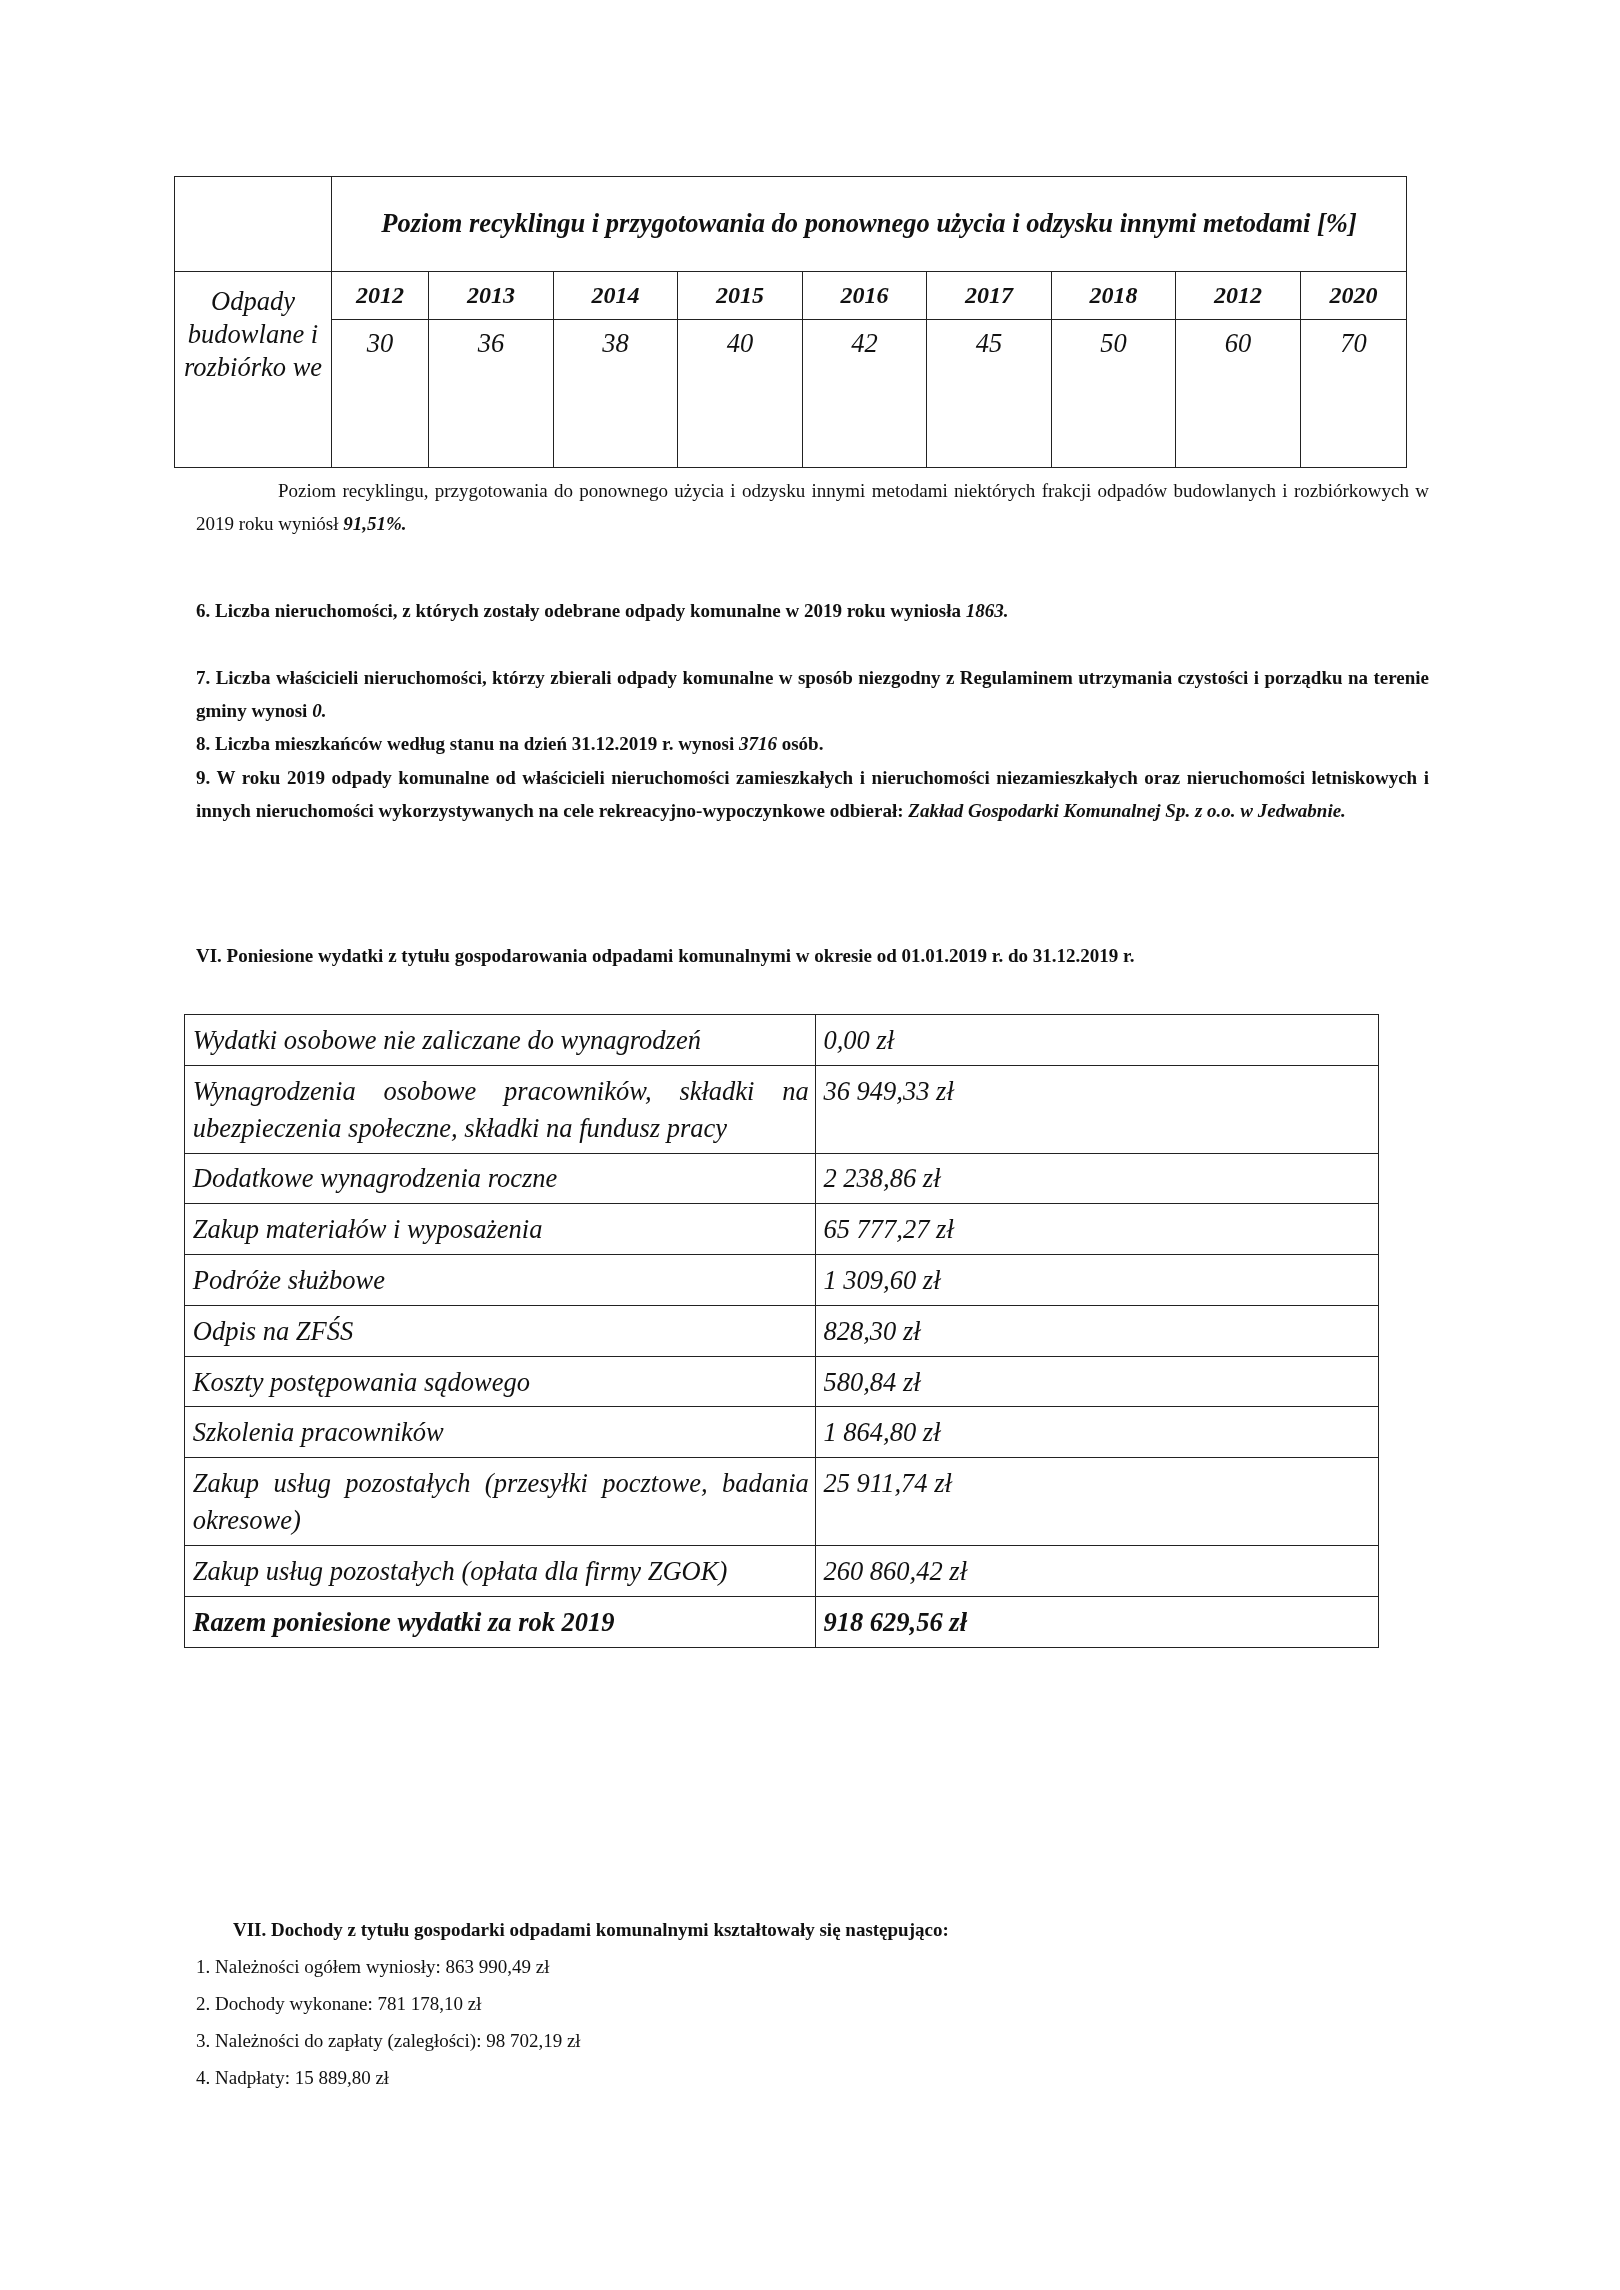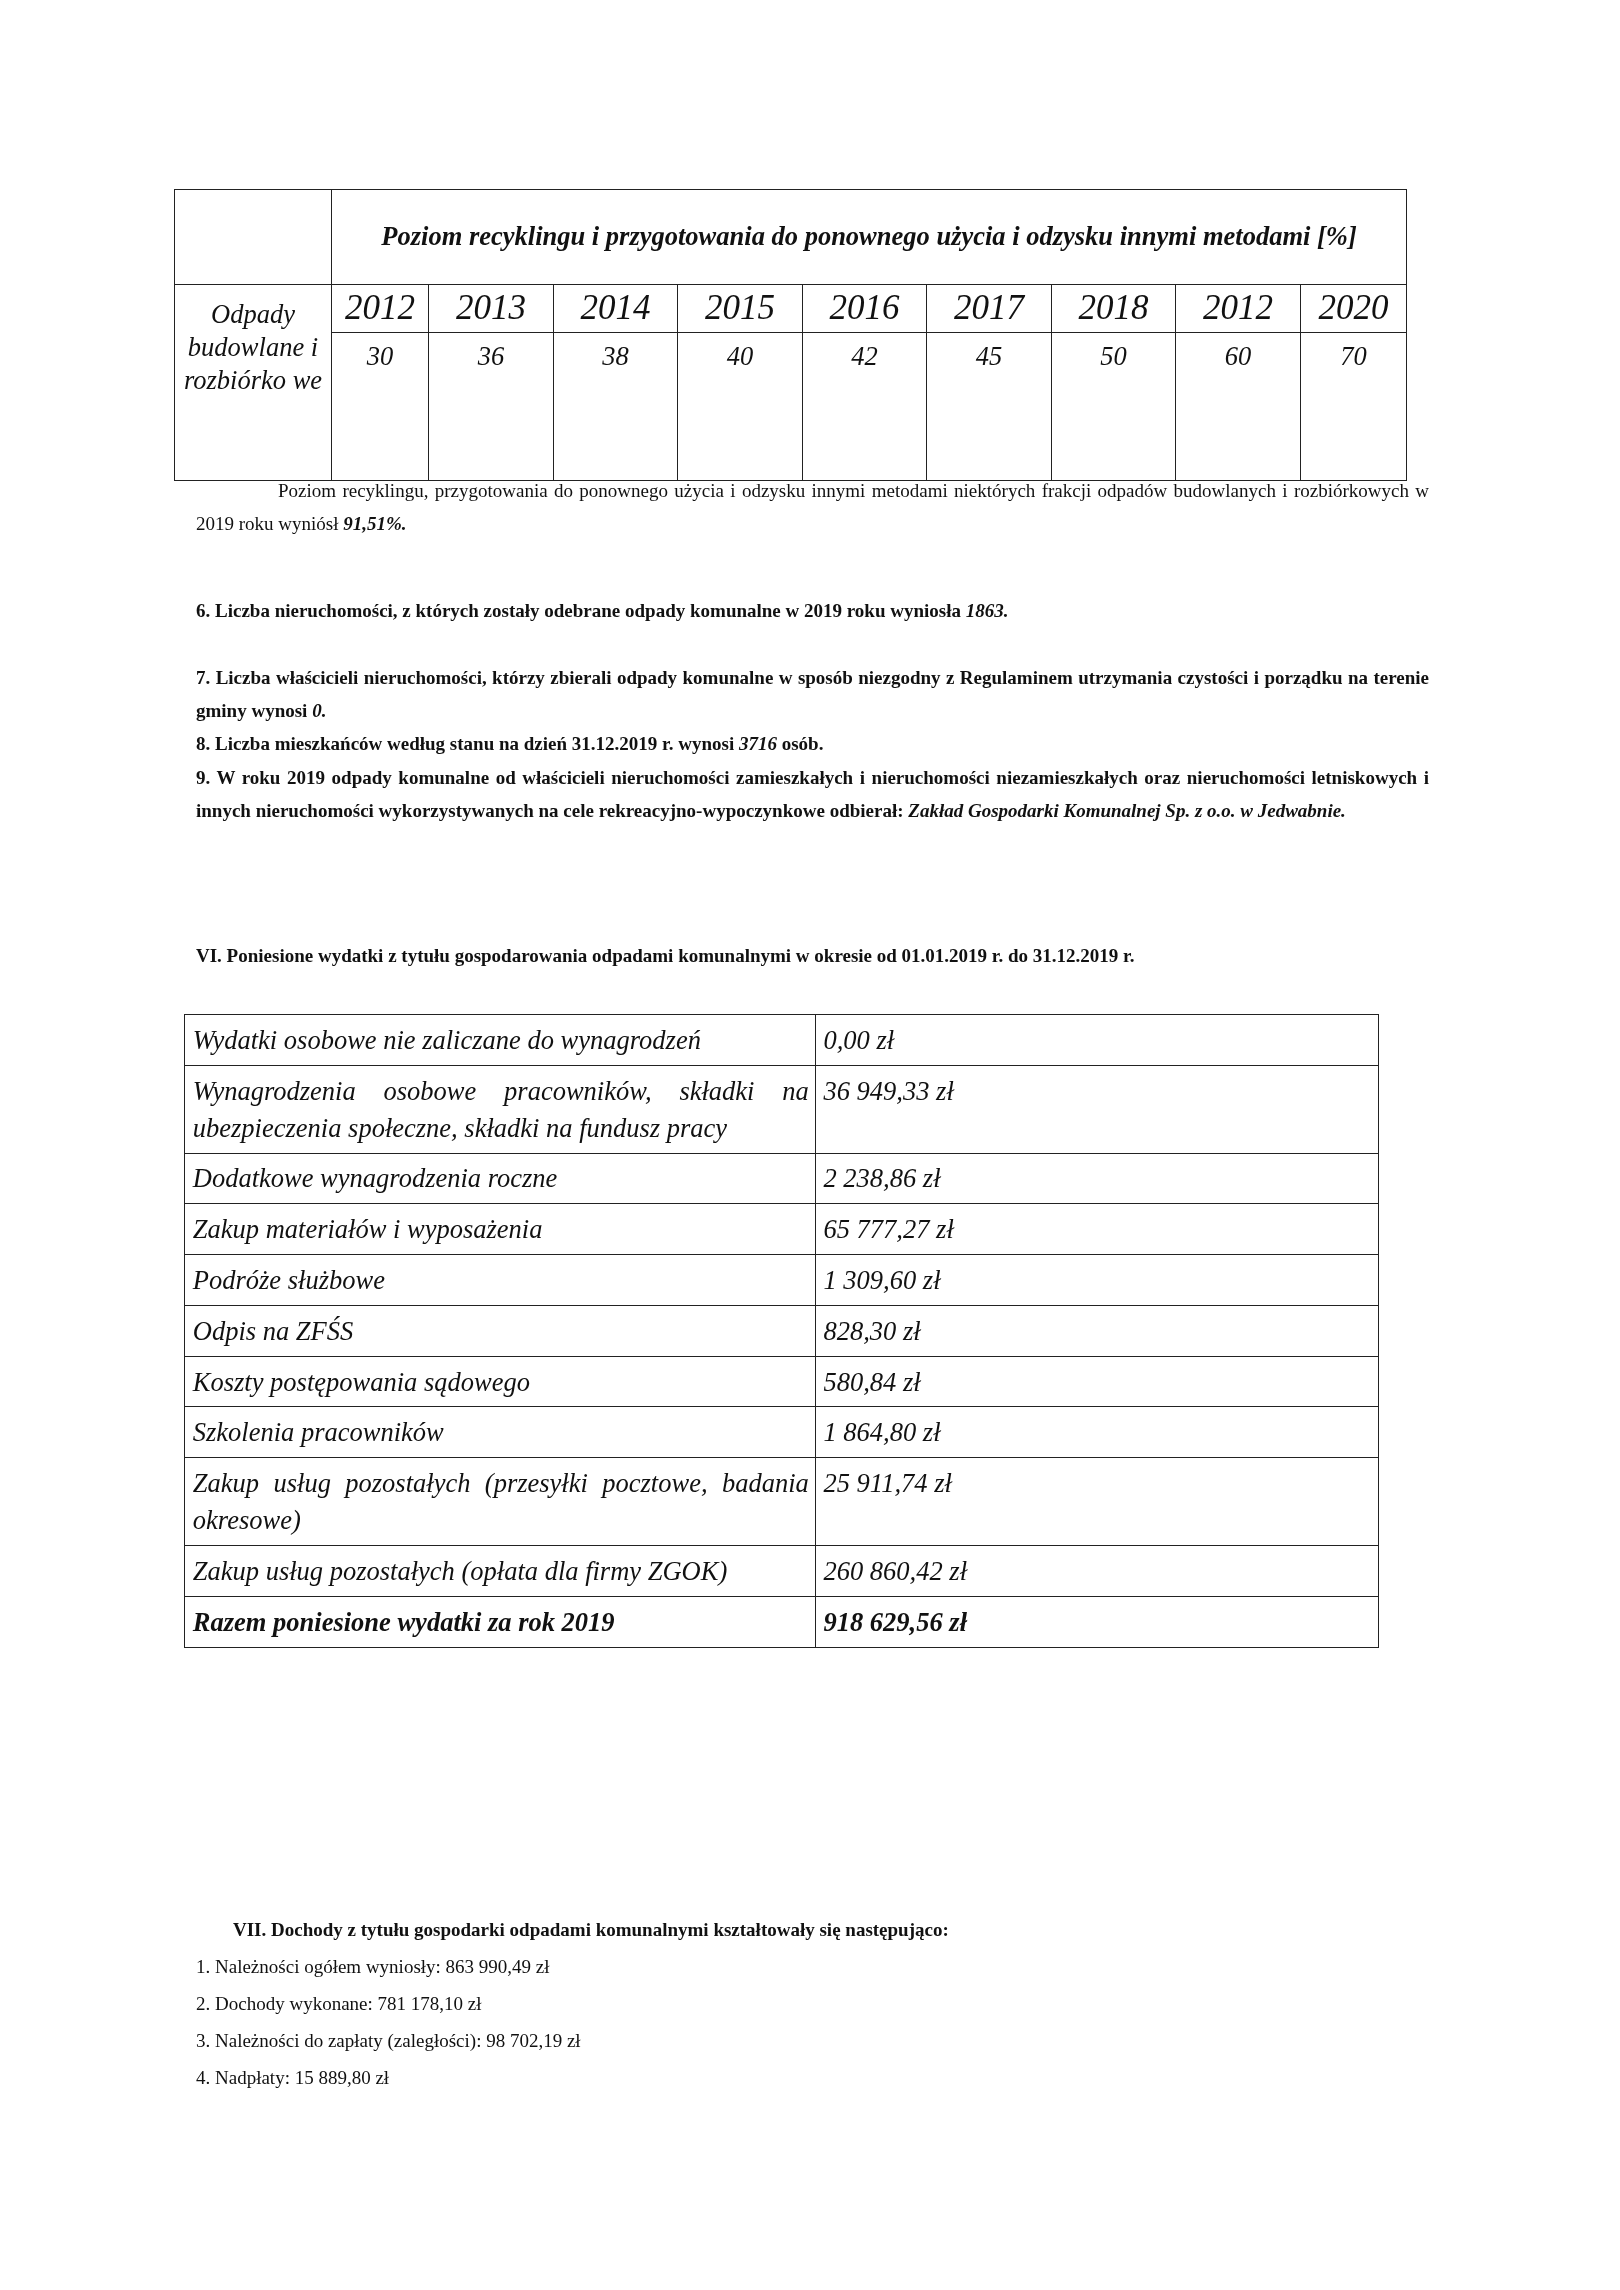--- a/index.html
+++ b/index.html
@@ -1,28 +1,28 @@
 <!DOCTYPE html>
 <html><head>
 <meta charset="utf-8">
 <style>
   html, body { margin:0; padding:0; background:#ffffff; }
   body { width:1620px; height:2291px; position:relative; overflow:hidden;
          font-family:"Liberation Serif", "DejaVu Serif", serif; color:#111; }
 
   
-  #recycling-table { position:absolute; left:174px; top:189px; width:1159px;
+  #recycling-table { position:absolute; left:174px; top:176px; width:1159px;
     border-collapse:collapse; table-layout:fixed; }
   #recycling-table td { border:1.6px solid #222; padding:0; text-align:center;
     vertical-align:top; font-style:italic; }
   #recycling-table .hdr-title { font-weight:bold; font-size:26.5px; line-height:35px;
     height:86px; vertical-align:middle; padding:3.9px 9.8px; }
   #recycling-table .corner { height:86px; }
   #recycling-table .rowlabel { font-size:26.5px; line-height:33px; padding-top:13.7px; }
-  #recycling-table .year { font-weight:normal; font-size:35px; height:47px; vertical-align:middle; }
+  #recycling-table .year { font-weight:bold; font-size:24px; height:47px; vertical-align:middle; }
   #recycling-table .val { font-size:26.5px; height:139px; padding-top:7.8px; }
 
   
   .p { position:absolute; left:196px; width:1233px; font-size:19px; line-height:33px; margin:0; }
   .b { font-weight:bold; }
   .i { font-style:italic; }
 
   
   #expenses-table { position:absolute; left:184px; top:1014px; width:1195px;
     border-collapse:collapse; table-layout:fixed; }

